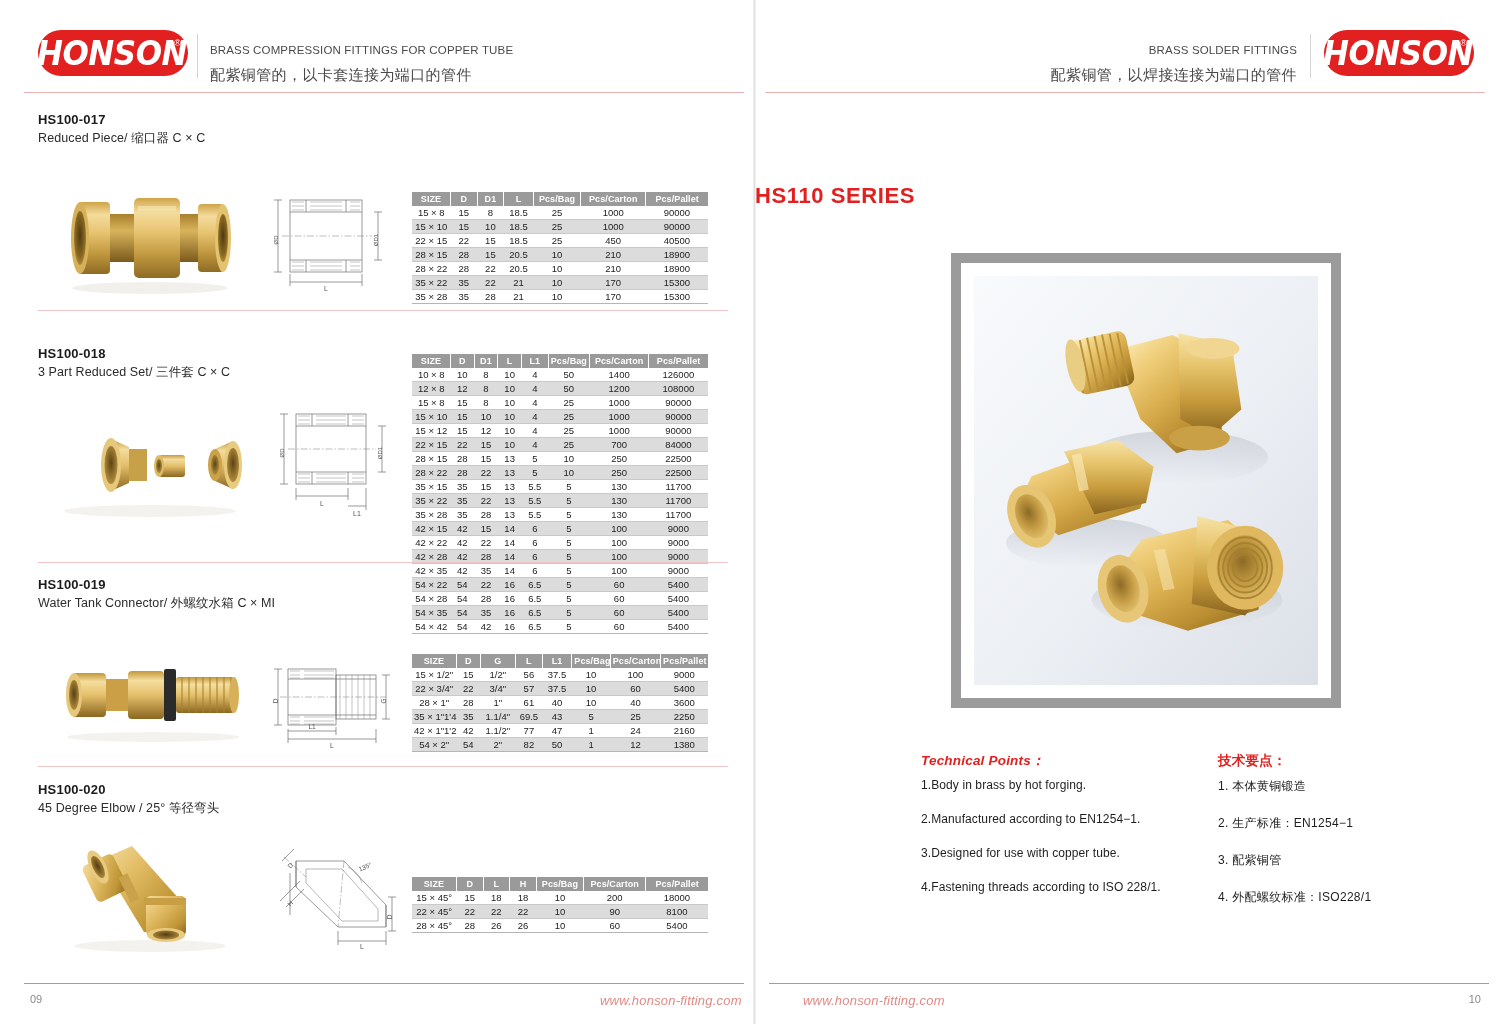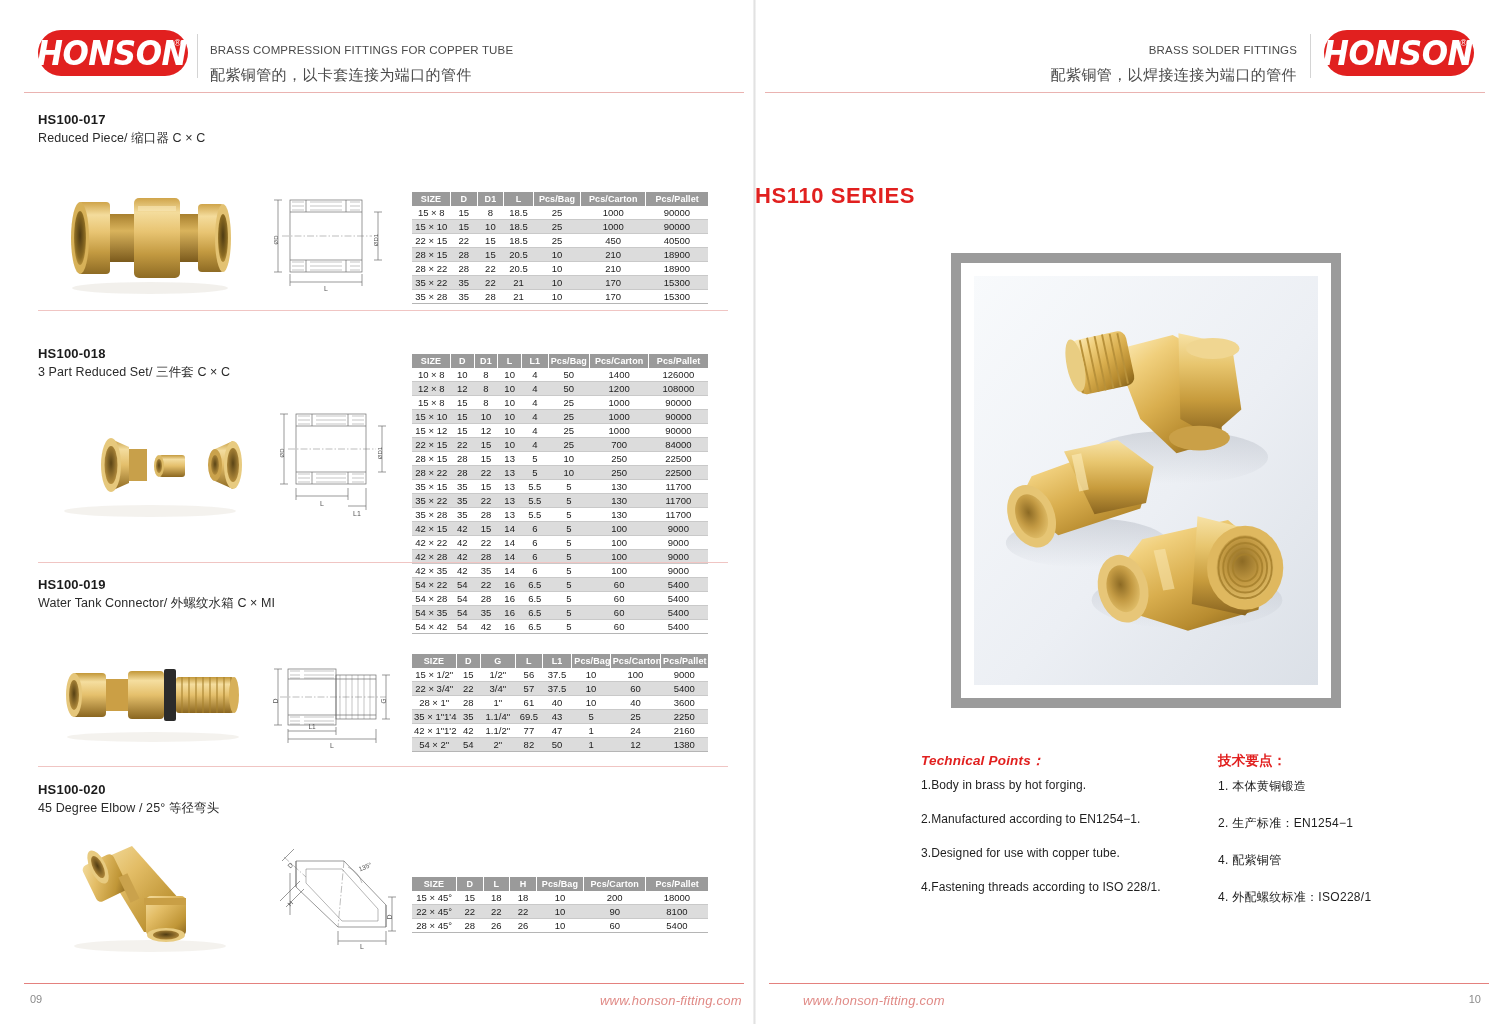--- a/index.html
+++ b/index.html
@@ -1011,21 +1011,21 @@
         <div class="li">1.Body in brass by hot forging.</div>
         <div class="li">2.Manufactured according to EN1254−1.</div>
         <div class="li">3.Designed for use with copper tube.</div>
         <div class="li">4.Fastening threads according to ISO 228/1.</div>
       </div>
 
     <div class="tech-head" style="left:463px; top:752px;">技术要点：</div>
     <div class="tech-list cn" style="left:463px; top:778px; width:280px;">
         <div class="li">1. 本体黄铜锻造</div>
         <div class="li">2. 生产标准：EN1254−1</div>
-        <div class="li">4. 配紫铜管</div>
+        <div class="li">3. 配紫铜管</div>
         <div class="li">4. 外配螺纹标准：ISO228/1</div>
       </div>
 
     <div class="ftr-rule" style="left:14px; width:720px;"></div>
     <div class="ftr-url" style="left:48px;">www.honson-fitting.com</div>
     <div class="ftr-num" style="right:28px;">10</div>
   </div>
 
 </div>
 

